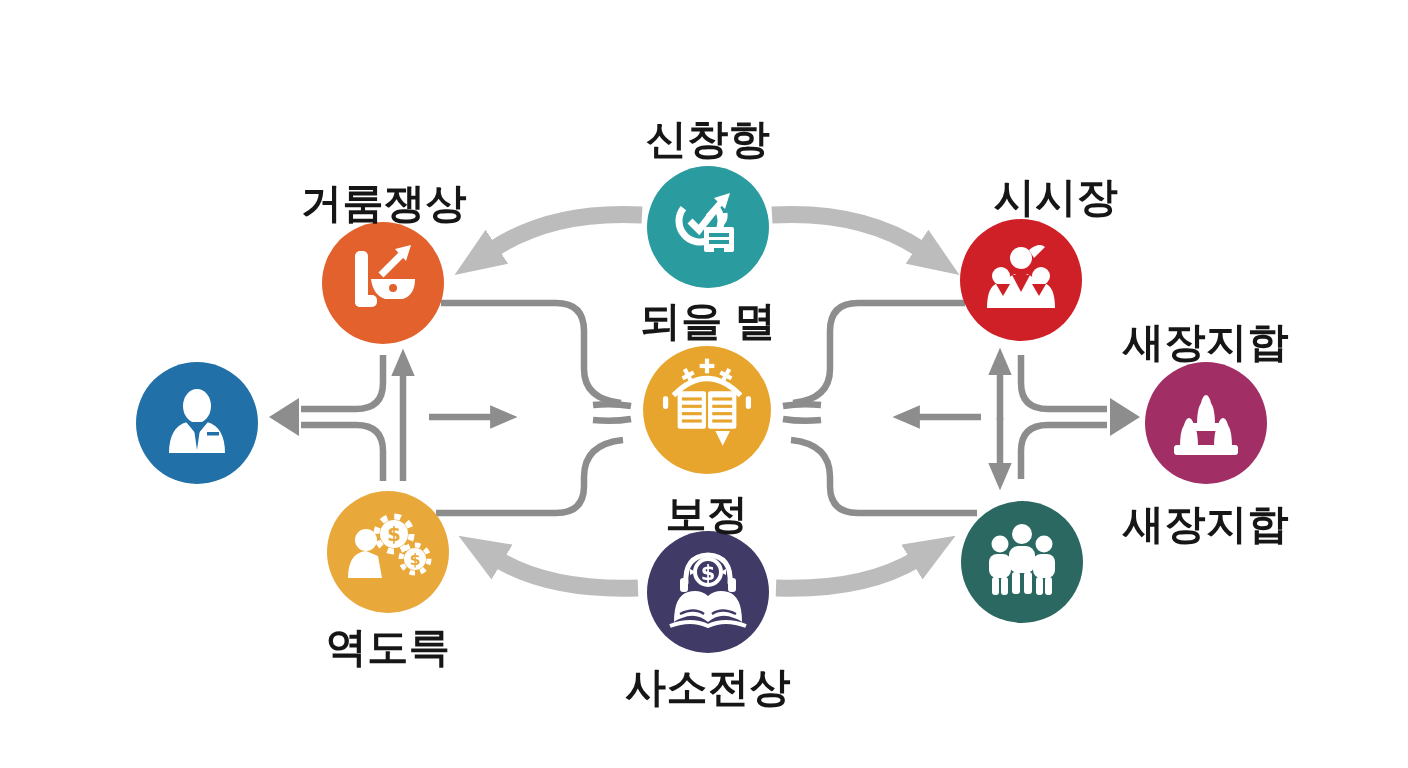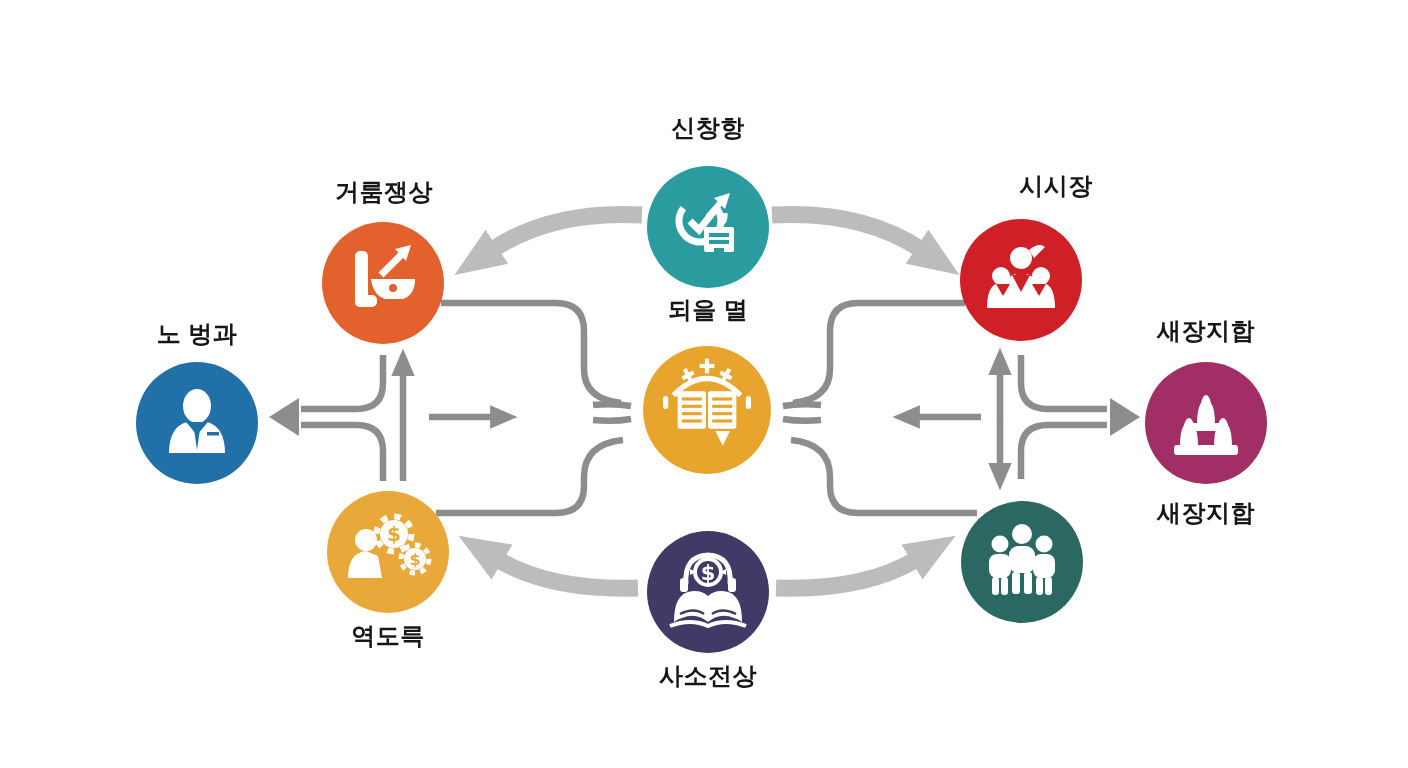--- a/index.html
+++ b/index.html
@@ -5,21 +5,21 @@
   html,body{margin:0;padding:0;background:#ffffff;}
   .stage{
     position:relative;width:1408px;height:768px;background:#ffffff;overflow:hidden;
     font-family:"Liberation Sans","DejaVu Sans",sans-serif;
   }
   .connectors{position:absolute;left:0;top:0;width:1408px;height:768px;}
   .node{position:absolute;}
   .node svg{display:block;width:100%;height:100%;}
   .lbl{
     position:absolute;width:240px;text-align:center;
-    font-size:24px;font-weight:600;color:#161616;letter-spacing:.5px;
+    font-size:41px;font-weight:600;color:#161616;letter-spacing:.5px;
     white-space:nowrap;
   }
   .icon-dollar{font-family:"DejaVu Sans",sans-serif;font-weight:bold;}
 </style>
 </head>
 <body>
 
 <div class="stage">
 
   <svg class="connectors" viewBox="0 0 1408 768">
@@ -226,19 +226,19 @@
         <rect x="52" y="72" width="8" height="22" rx="3"></rect>
         <rect x="64" y="72" width="8" height="22" rx="3"></rect>
       </g>
     </svg>
   </div>
 
   <div class="lbl" style="left:588px;top:112px">신창항</div>
   <div class="lbl" style="left:588px;top:294px">되을 멸</div>
   <div class="lbl" style="left:264px;top:176px">거룸쟁상</div>
   <div class="lbl" style="left:936px;top:170px">시시장</div>
-  <div class="lbl" style="left:77px;top:318px">노 벙과</div>
+  <div class="lbl" style="left:587px;top:487px">보정</div>
   <div class="lbl" style="left:1086px;top:315px">새장지합</div>
   <div class="lbl" style="left:1086px;top:497px">새장지합</div>
   <div class="lbl" style="left:268px;top:620px">역도륵</div>
   <div class="lbl" style="left:588px;top:660px">사소전상</div>
 
 </div>
 
 </body></html>

